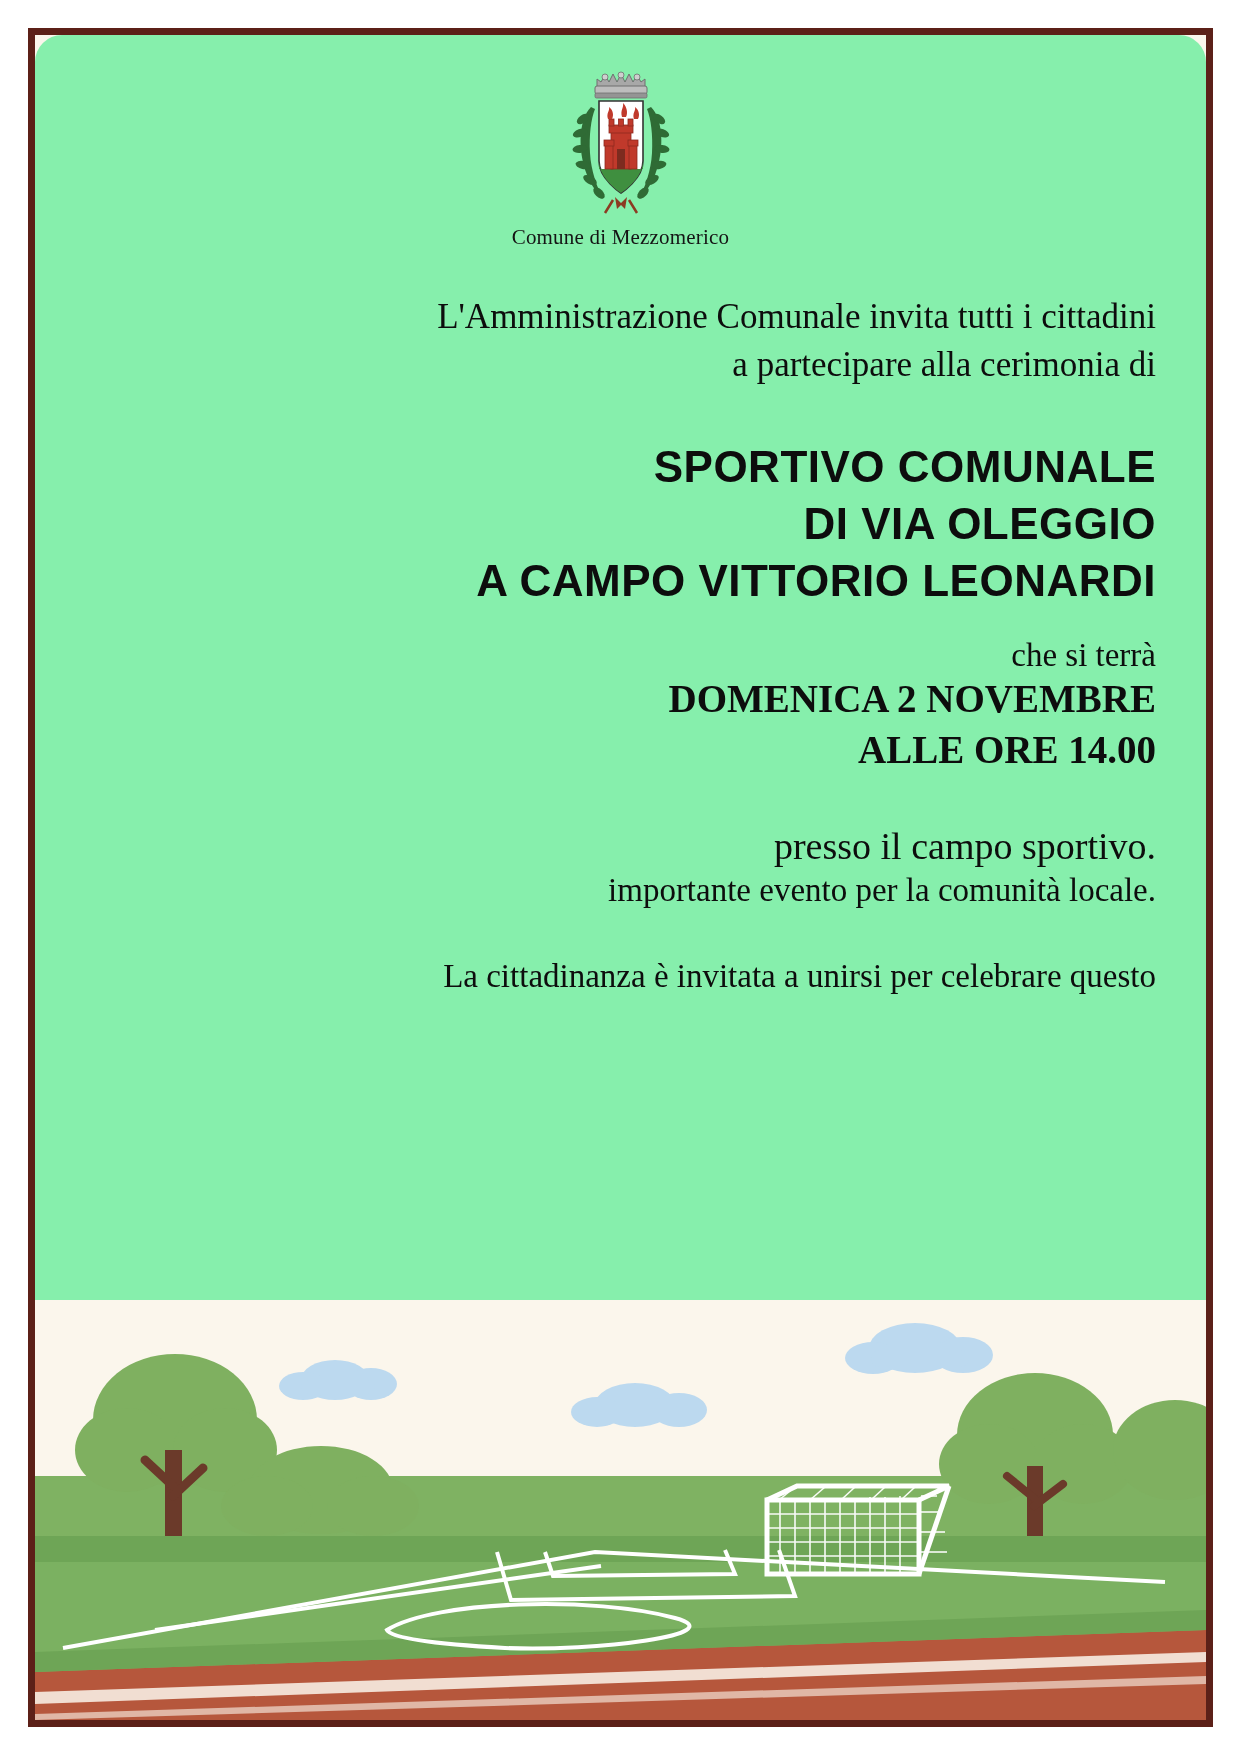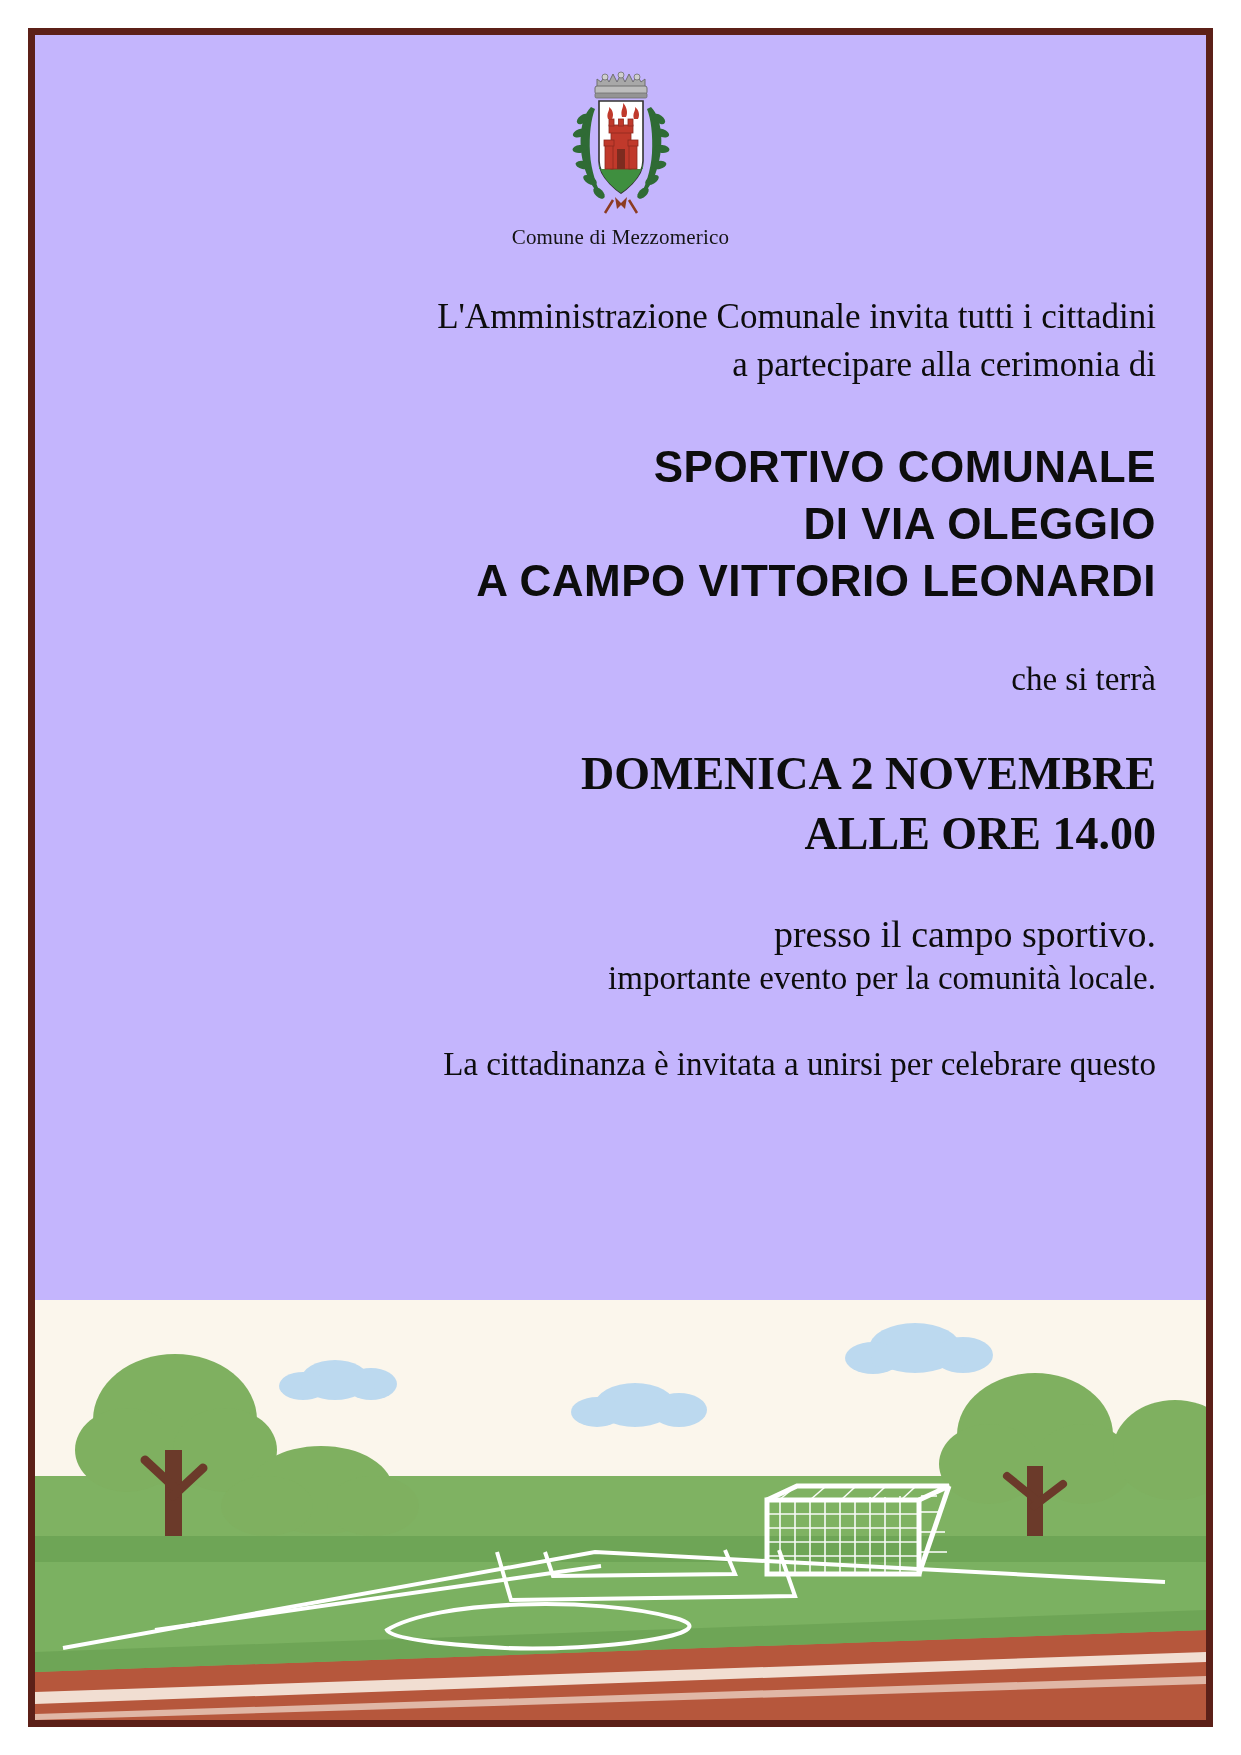--- a/index.html
+++ b/index.html
@@ -20,21 +20,22 @@
     width: 1185px;
     height: 1699px;
     background: #fbf6ec;
     border: 7px solid #5c2018;
     box-sizing: border-box;
     overflow: hidden;
   }
   .inner {
     position: absolute;
     left: 0; top: 0; right: 0; bottom: 0;
-    background: #c4b5fd;
+    background: #86efac;
+    border-radius: 27px;
   }
 
   
   .crest-wrap {
     position: absolute;
     top: 22px;
     left: 0;
     width: 100%;
     text-align: center;
   }
@@ -62,29 +63,28 @@
   }
   .title-block {
     margin-top: 48px;
     font-family: "Liberation Sans", sans-serif;
     font-weight: bold;
     font-size: 44px;
     line-height: 1.30;
     letter-spacing: 0.5px;
   }
   .line-che {
-    margin-top: 52px;
+    margin-top: 28px;
     font-size: 33px;
     font-family: "Liberation Serif", serif;
   }
   .date-block {
-    margin-top: 46px;
     font-family: "Liberation Serif", serif;
     font-weight: bold;
-    font-size: 46px;
+    font-size: 39px;
     line-height: 1.30;
   }
   .line-presso {
     margin-top: 48px;
     font-size: 38px;
     font-family: "Liberation Serif", serif;
   }
   .line-closing {
     margin-top: 42px;
     font-size: 33px;

